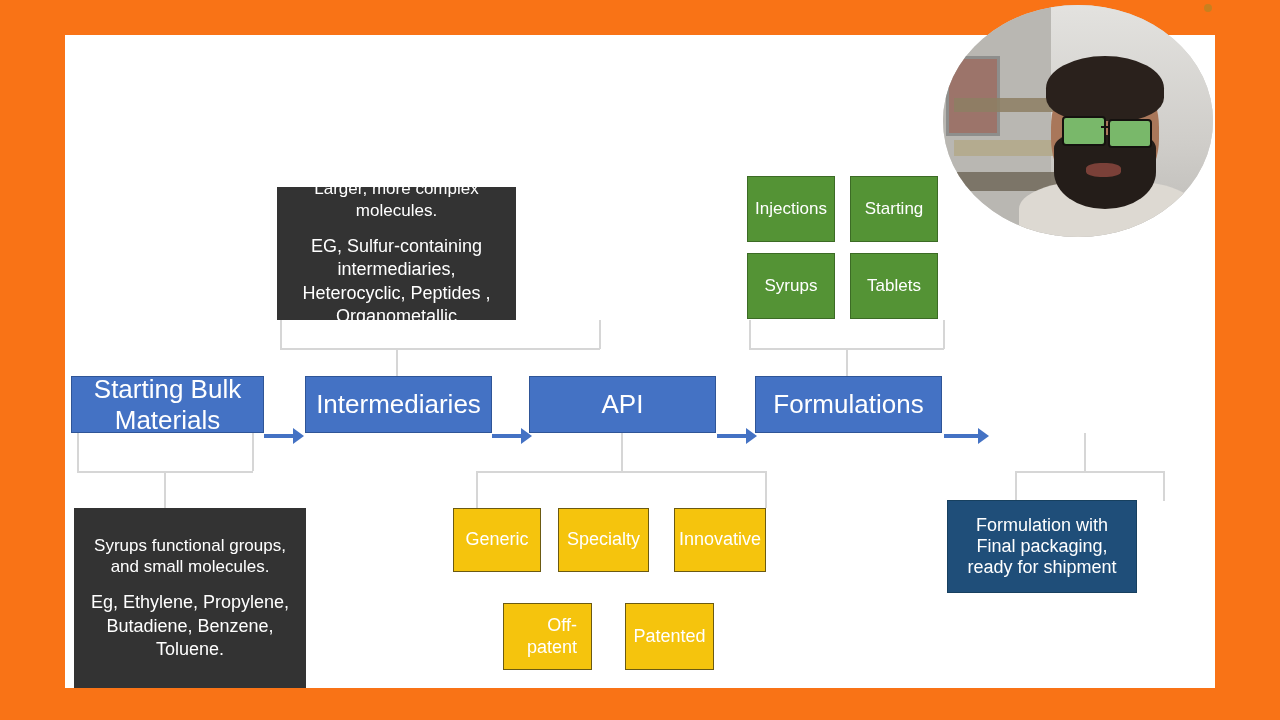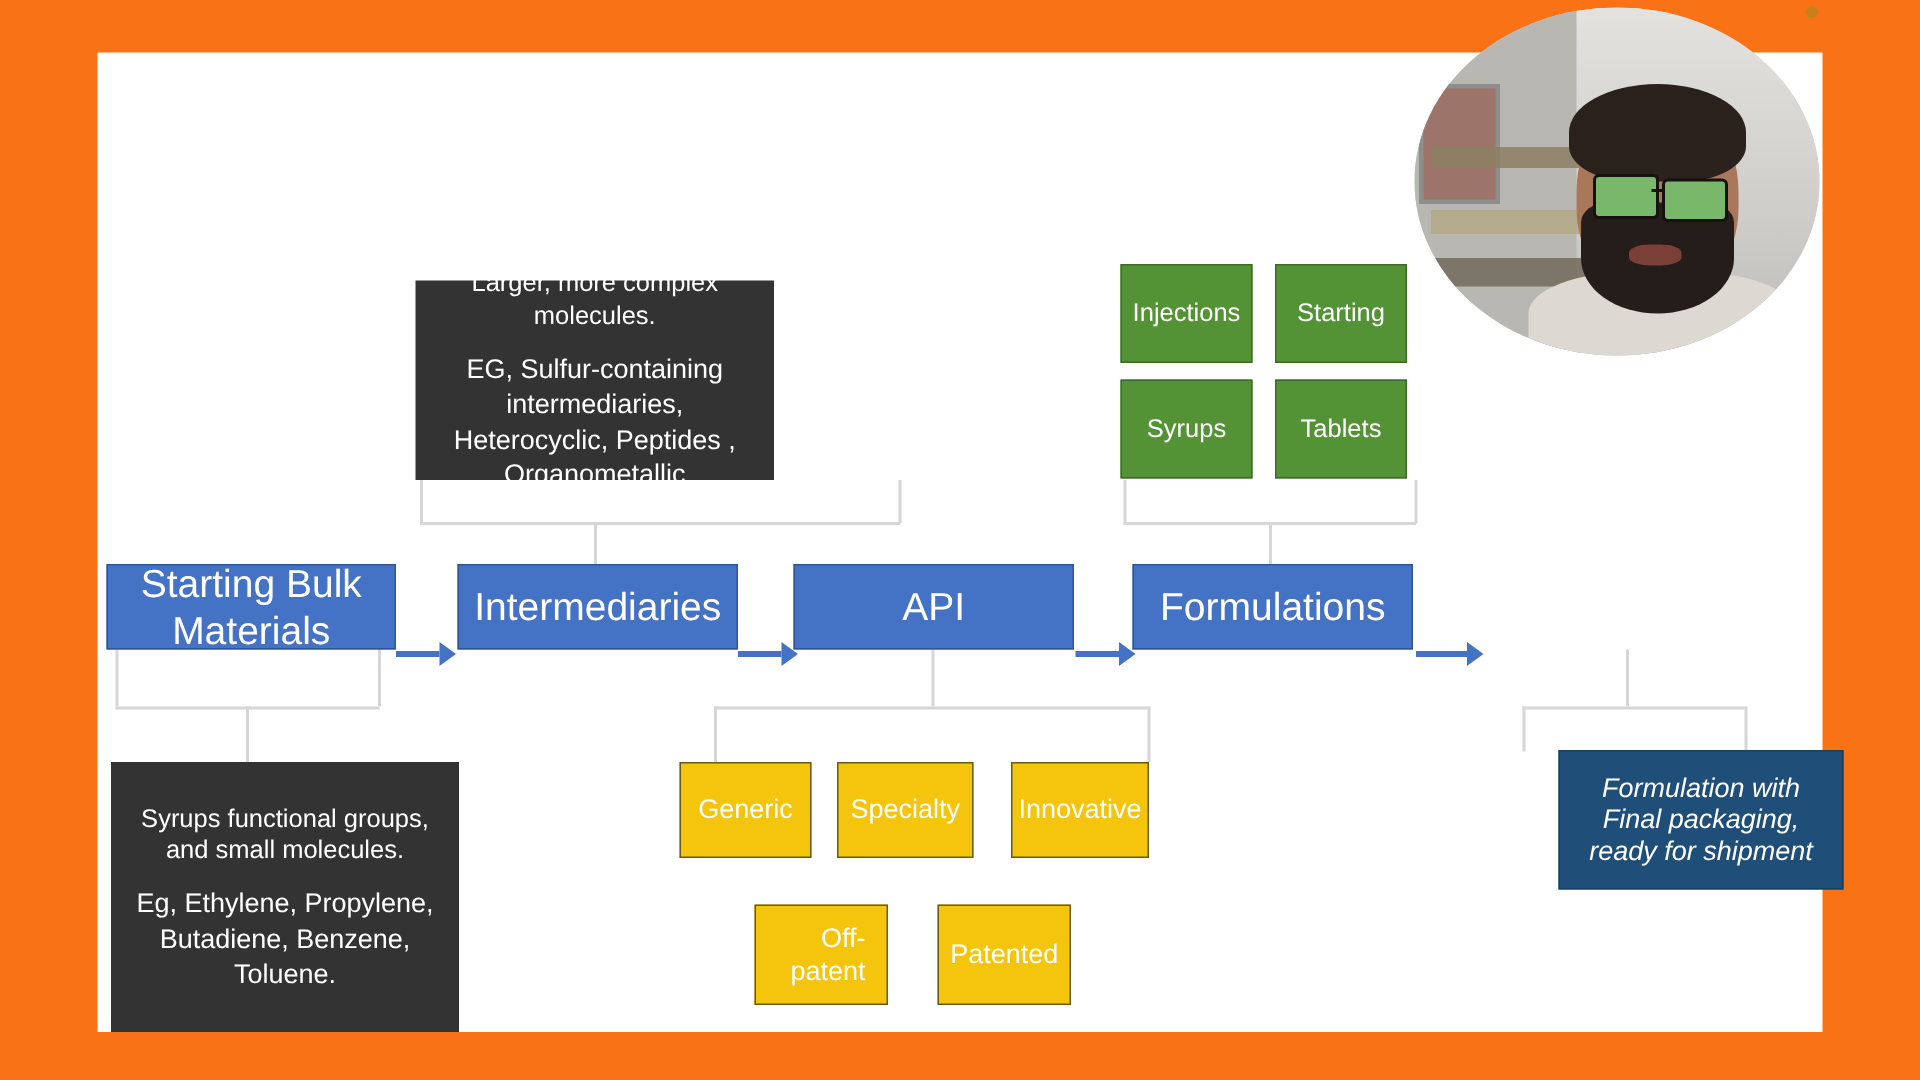--- a/index.html
+++ b/index.html
@@ -203,21 +203,21 @@
     <div class="box yellow" style="left:609px; top:473px; width:92px; height:64px;">
       <span>Innovative</span>
     </div>
     <div class="box yellow" style="left:438px; top:568px; width:89px; height:67px; padding:0 14px;">
       <span>Off-patent</span>
     </div>
     <div class="box yellow" style="left:560px; top:568px; width:89px; height:67px;">
       <span>Patented</span>
     </div>
 
-    <div class="box navy" style="left:974px; top:465px; width:190px; height:93px; padding:0 8px;font-style:italic;">
+    <div class="box navy" style="left:882px; top:465px; width:190px; height:93px; padding:0 8px;">
       <span>Formulation with Final packaging, ready for shipment</span>
     </div>
 
   </div>
 
   <div id="webcam">
     <div class="wall-l"></div>
     <div class="wall-r"></div>
     <div class="frame"></div>
     <div class="shelf1"></div>

